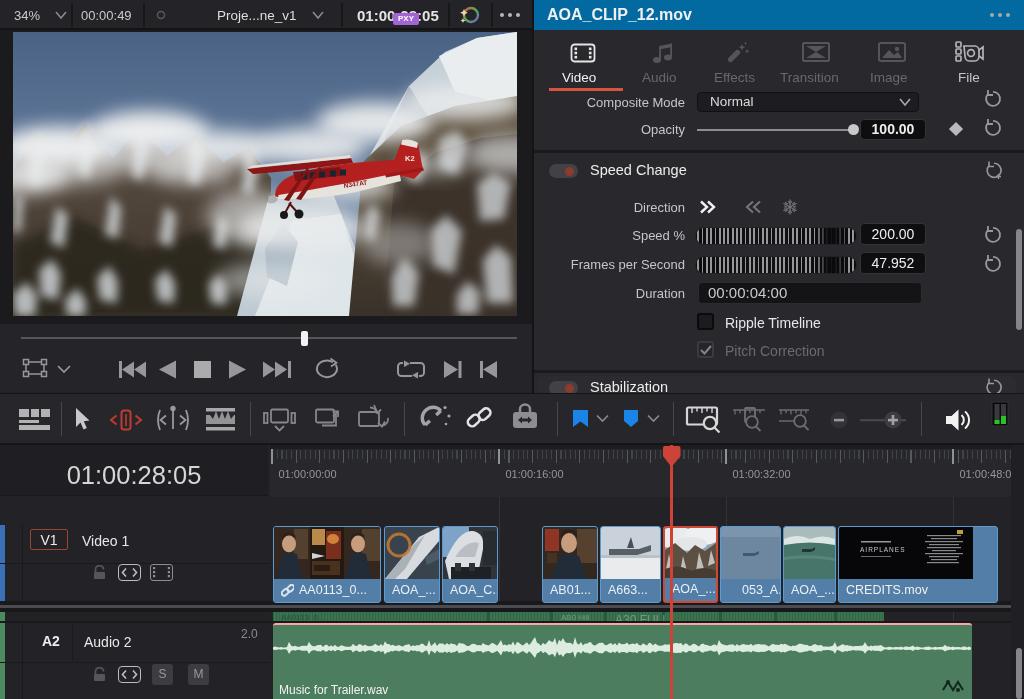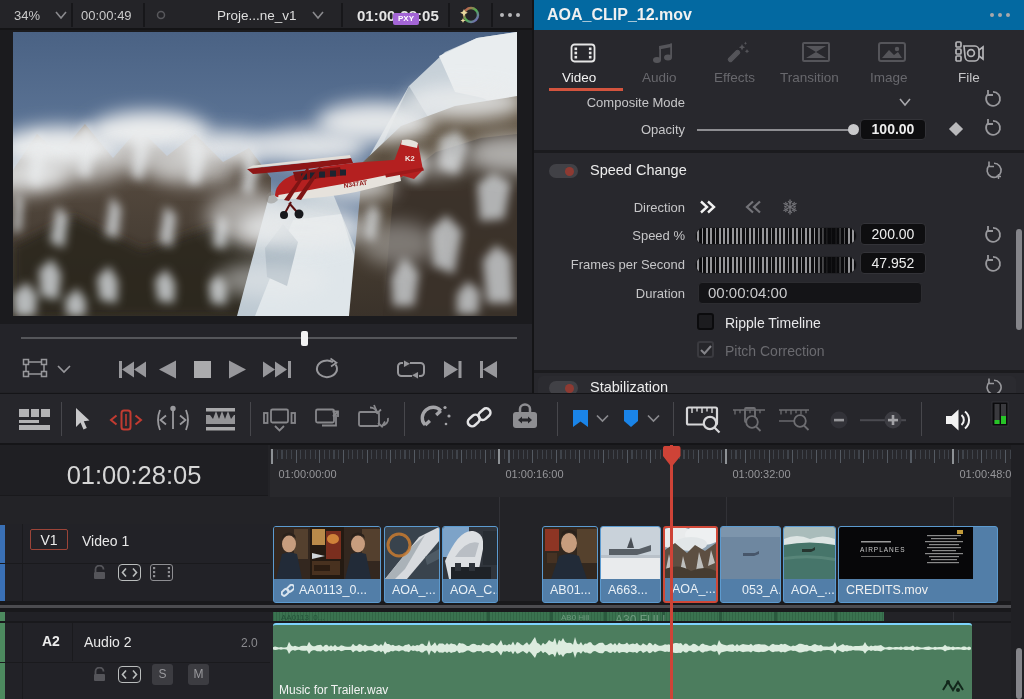--- a/index.html
+++ b/index.html
@@ -304,20 +304,21 @@
           <rect x="2" y="11" width="5" height="5" rx="1"></rect>
           <rect x="2" y="18" width="5" height="5" rx="1"></rect>
           <path d="M10,8 h11 a4,5 0 0 1 4,5 v5 a4,5 0 0 1 -4,5 h-6 a4,5 0 0 1 -4,-5 Z"></path>
           <circle cx="17" cy="15" r="3.4"></circle>
           <path d="M25,12 l4,-3 v12 l-4,-3"></path>
         </g>
       </svg>
   <div class="tablabel" style="left:424px;color:#c6c6c8;">File</div>
 
   <div class="ilabel" style="left:1px;top:65px;">Composite Mode</div>
+  <div class="ibox" style="left:163px;top:62px;width:222px;height:20px;background:#1d1d21;border-color:#111114;text-align:left;padding-left:12px;font-size:13.5px;color:#dcdcde;line-height:18px;">Normal</div>
   <svg class="abs" style="left:364px;top:67px;" width="14" height="10">
         <path d="M2,2 L7,8 L12,2" stroke="#a8a8ac" stroke-width="1.6" fill="none"></path>
       </svg>
   <svg class="abs" style="left:449px;top:60px;" width="20" height="20">
         <path d="M5,4 A7,7 0 1 0 10,1.8" stroke="#98989c" stroke-width="1.8" fill="none"></path>
         <path d="M5,0 L5,5 L10,5" stroke="#98989c" stroke-width="1.8" fill="none"></path>
       </svg>
 
   <div class="ilabel" style="left:1px;top:92px;">Opacity</div>
   <div class="abs" style="left:163px;top:98.5px;width:157px;height:2px;background:#8e8e92;"></div>
@@ -596,34 +597,34 @@
   </div>
   <div class="abs" style="left:0;top:176px;width:1024px;height:2px;background:#19191c;"></div>
 
   <div id="ahead2">
     <div class="abs" style="left:0;top:0;width:5px;height:76px;background:#4d8a5f;"></div>
     <div class="abs" style="left:22px;top:0;width:1px;height:76px;background:#1a1a1d;"></div>
     <div class="abs" style="left:72px;top:0;width:1px;height:38px;background:#1a1a1d;"></div>
     <div class="abs" style="left:0;top:38.5px;width:270px;height:1px;background:#1a1a1d;"></div>
     <div class="abs" style="left:42px;top:10px;color:#ececec;font-size:14px;font-weight:bold;">A2</div>
     <div class="abs" style="left:84px;top:11px;color:#e8e8e8;font-size:14px;">Audio 2</div>
-    <div class="abs" style="left:241px;top:13px;color:#8a8a8e;font-size:12px;">2.0</div>
+    <div class="abs" style="left:241px;top:4px;color:#8a8a8e;font-size:12px;">2.0</div>
     <svg class="abs" style="left:92px;top:44px;" width="15" height="15">
           <path d="M3.5,7 v-2.5 a4,4 0 0 1 8,0" stroke="#55555a" stroke-width="1.8" fill="none"></path>
           <rect x="2" y="7" width="11" height="7" rx="1" fill="#55555a"></rect>
         </svg>
     <div class="abs" style="left:118px;top:43px;width:23px;height:17px;border:1.5px solid #babdbd;border-radius:4px;"></div>
     <svg class="abs" style="left:121px;top:47px;" width="17" height="9">
           <path d="M5,0.5 L1.5,4.5 L5,8.5 M12,0.5 L15.5,4.5 L12,8.5" stroke="#babdbd" stroke-width="1.6" fill="none"></path>
         </svg>
     <div class="abs" style="left:152px;top:41px;width:21px;height:21px;background:#3c3c41;border-radius:3px;color:#9a9a9e;font-size:12px;text-align:center;line-height:21px;">S</div>
     <div class="abs" style="left:188px;top:41px;width:21px;height:21px;background:#3c3c41;border-radius:3px;color:#9a9a9e;font-size:12px;text-align:center;line-height:21px;">M</div>
   </div>
 
-  <div class="abs" style="left:273px;top:178px;width:699px;height:76px;background:#4c7d5e;border-top:2px solid #7dd3fc;border-radius:3px 3px 0 0;overflow:hidden;">
+  <div class="abs" style="left:273px;top:178px;width:699px;height:76px;background:#4c7d5e;border-top:2px solid #fca5a5;border-radius:3px 3px 0 0;overflow:hidden;">
     <svg class="abs" style="left:0;top:0;" width="699" height="60">
           <polygon points="0,22.2 2,21.6 4,22.1 6,22.5 8,21.9 10,22.6 12,22.6 14,21.9 16,16.7 18,20.5 20,21.6 22,20.8 24,21.5 26,21.9 28,21.0 30,20.8 32,20.8 34,20.9 36,16.7 38,20.1 40,21.3 42,21.3 44,20.2 46,20.0 48,19.8 50,22.0 52,19.9 54,19.7 56,21.8 58,20.2 60,21.8 62,19.8 64,21.7 66,21.7 68,20.2 70,20.7 72,21.5 74,21.7 76,21.7 78,21.5 80,18.8 82,20.7 84,21.0 86,19.1 88,19.5 90,21.0 92,19.4 94,20.7 96,21.3 98,20.9 100,20.5 102,18.8 104,19.9 106,21.1 108,19.0 110,20.9 112,16.2 114,19.0 116,19.0 118,20.4 120,19.8 122,20.9 124,20.8 126,19.9 128,21.1 130,21.4 132,20.0 134,19.8 136,18.9 138,21.5 140,20.3 142,21.1 144,19.9 146,20.5 148,18.8 150,18.8 152,20.7 154,21.1 156,14.9 158,21.1 160,19.5 162,17.3 164,20.9 166,18.6 168,18.6 170,18.4 172,20.0 174,18.0 176,19.7 178,18.2 180,19.0 182,19.2 184,20.9 186,17.7 188,18.6 190,18.6 192,19.6 194,20.9 196,21.1 198,19.5 200,18.7 202,19.0 204,20.3 206,20.1 208,20.5 210,18.0 212,19.6 214,20.0 216,20.5 218,18.4 220,18.1 222,19.2 224,20.7 226,18.3 228,14.9 230,20.2 232,19.6 234,20.4 236,19.0 238,20.1 240,16.6 242,20.4 244,17.0 246,17.7 248,19.4 250,20.6 252,18.8 254,17.2 256,20.1 258,18.1 260,14.8 262,12.0 264,17.8 266,18.7 268,20.7 270,17.7 272,19.6 274,17.8 276,14.9 278,16.4 280,16.9 282,12.8 284,20.2 286,14.8 288,16.5 290,13.1 292,16.7 294,18.0 296,17.7 298,18.0 300,19.8 302,12.0 304,18.4 306,19.4 308,17.1 310,20.4 312,18.4 314,18.7 316,17.3 318,17.3 320,19.9 322,20.6 324,19.2 326,18.1 328,17.7 330,17.7 332,20.3 334,20.1 336,18.8 338,18.1 340,20.0 342,18.1 344,20.4 346,17.6 348,19.0 350,19.2 352,18.9 354,17.6 356,19.7 358,19.1 360,18.6 362,19.2 364,17.7 366,20.1 368,20.6 370,18.2 372,19.4 374,20.4 376,17.8 378,18.3 380,20.4 382,18.6 384,19.8 386,20.7 388,20.7 390,20.2 392,19.2 394,19.7 396,19.2 398,20.4 400,18.8 402,18.0 404,18.0 406,18.4 408,17.9 410,20.4 412,18.5 414,18.7 416,20.7 418,20.6 420,18.8 422,19.0 424,20.2 426,21.4 428,19.3 430,18.4 432,19.8 434,19.9 436,20.8 438,21.1 440,19.7 442,19.6 444,20.8 446,15.0 448,18.5 450,19.4 452,20.0 454,20.4 456,19.8 458,19.5 460,19.2 462,20.9 464,19.1 466,20.8 468,19.8 470,19.0 472,19.6 474,19.8 476,19.9 478,18.7 480,20.8 482,19.4 484,19.2 486,19.0 488,19.6 490,19.4 492,19.5 494,20.6 496,21.5 498,19.7 500,18.8 502,19.7 504,19.7 506,20.0 508,18.7 510,19.6 512,18.8 514,19.8 516,20.8 518,21.4 520,20.5 522,20.9 524,20.0 526,18.8 528,18.7 530,19.2 532,19.9 534,19.8 536,21.1 538,21.1 540,19.8 542,18.9 544,20.1 546,20.5 548,19.7 550,21.4 552,21.4 554,21.5 556,21.7 558,21.2 560,20.4 562,17.1 564,21.9 566,21.1 568,20.0 570,18.9 572,20.5 574,19.9 576,20.8 578,20.7 580,21.6 582,20.9 584,21.1 586,21.1 588,20.8 590,20.4 592,17.0 594,20.5 596,21.8 598,20.4 600,21.3 602,20.6 604,20.8 606,20.4 608,19.9 610,21.4 612,22.6 614,22.3 616,21.8 618,21.9 620,22.5 622,21.9 624,22.1 626,22.3 628,21.6 630,22.5 632,21.6 634,21.6 636,22.1 638,21.6 640,20.4 642,22.2 644,21.6 646,22.1 648,22.5 650,22.5 652,21.9 654,21.7 656,21.6 658,22.3 660,22.5 662,21.7 664,22.2 666,22.1 668,22.1 670,21.7 672,19.7 674,21.4 676,21.6 678,22.2 680,21.4 682,22.3 684,22.1 686,22.1 688,22.4 690,21.6 692,21.5 694,22.4 696,21.5 698,22.6 698,24.2 696,25.2 694,24.4 692,25.1 690,25.1 688,24.4 686,24.6 684,24.6 682,24.5 680,25.2 678,24.6 676,25.1 674,25.2 672,26.6 670,25.0 668,24.6 666,24.6 664,24.5 662,25.0 660,24.3 658,24.5 656,25.1 654,25.0 652,24.8 650,24.3 648,24.3 646,24.7 644,25.0 642,24.6 640,26.1 638,25.1 636,24.7 634,25.1 632,25.1 630,24.3 628,25.0 626,24.4 624,24.6 622,24.8 620,24.3 618,24.8 616,24.9 614,24.5 612,24.3 610,25.2 608,26.4 606,26.0 604,25.7 602,25.9 600,25.3 598,26.1 596,24.9 594,26.0 592,28.8 590,26.1 588,25.7 586,25.5 584,25.5 582,25.6 580,25.0 578,25.8 576,25.7 574,26.4 572,26.0 570,27.3 568,26.4 566,25.4 564,24.8 562,28.8 560,26.0 558,25.4 556,25.0 554,25.1 552,25.2 550,25.2 548,26.6 546,25.9 544,26.3 542,27.3 540,26.5 538,25.5 536,25.5 534,26.5 532,26.5 530,27.0 528,27.4 526,27.4 524,26.4 522,25.7 520,26.0 518,25.2 516,25.7 514,26.5 512,27.4 510,26.7 508,27.4 506,26.3 504,26.6 502,26.6 500,27.3 498,26.6 496,25.1 494,25.9 492,26.8 490,26.9 488,26.7 486,27.2 484,27.0 482,26.8 480,25.7 478,27.4 476,26.5 474,26.6 472,26.7 470,27.2 468,26.5 466,25.7 464,27.1 462,25.7 460,27.0 458,26.7 456,26.5 454,26.0 452,26.4 450,26.9 448,27.6 446,30.4 444,25.7 442,26.7 440,26.6 438,25.5 436,25.7 434,26.5 432,26.5 430,27.7 428,27.0 426,25.3 424,26.2 422,27.2 420,27.3 418,25.9 416,25.8 414,27.5 412,27.6 410,26.0 408,28.1 406,27.7 404,28.0 402,28.0 400,27.4 398,26.1 396,27.0 394,26.6 392,27.0 390,26.2 388,25.8 386,25.8 384,26.5 382,27.5 380,26.0 378,27.8 376,28.2 374,26.0 372,26.9 370,27.9 368,25.8 366,26.3 364,28.3 362,27.1 360,27.5 358,27.1 356,26.7 354,28.3 352,27.3 350,27.0 348,27.2 346,28.3 344,26.1 342,28.0 340,26.4 338,28.0 336,27.4 334,26.3 332,26.1 330,28.3 328,28.3 326,27.9 324,27.0 322,25.9 320,26.5 318,28.6 316,28.6 314,27.5 312,27.7 310,26.1 308,28.7 306,26.9 304,27.6 302,32.9 300,26.5 298,28.0 296,28.3 294,28.0 292,29.0 290,32.0 288,29.2 286,30.6 284,26.2 282,32.3 280,28.9 278,29.3 276,30.6 274,28.2 272,26.7 270,28.3 268,25.8 266,27.4 264,28.2 262,32.9 260,30.6 258,28.0 256,26.3 254,28.7 252,27.4 250,25.9 248,26.9 246,28.2 244,28.8 242,26.1 240,29.2 238,26.3 236,27.2 234,26.0 232,26.7 230,26.2 228,30.6 226,27.8 224,25.8 222,27.1 220,27.9 218,27.7 216,26.0 214,26.3 212,26.7 210,28.0 208,26.0 206,26.3 204,26.1 202,27.2 200,27.4 198,26.8 196,25.5 194,25.6 192,26.7 190,27.5 188,27.5 186,28.2 184,25.6 182,27.1 180,27.2 178,27.9 176,26.6 174,28.0 172,26.4 170,27.7 168,27.5 166,27.5 164,25.6 162,28.6 160,26.8 158,25.5 156,30.5 154,25.5 152,25.8 150,27.4 148,27.4 146,25.9 144,26.4 142,25.5 140,26.1 138,25.1 136,27.2 134,26.5 132,26.4 130,25.2 128,25.5 126,26.5 124,25.7 122,25.6 120,26.5 118,26.1 116,27.2 114,27.2 112,29.5 110,25.7 108,27.2 106,25.5 104,26.4 102,27.3 100,26.0 98,25.6 96,25.3 94,25.8 92,26.9 90,25.6 88,26.8 86,27.1 84,25.6 82,25.8 80,27.4 78,25.1 76,25.0 74,25.0 72,25.1 70,25.8 68,26.2 66,24.9 64,25.0 62,26.5 60,24.9 58,26.2 56,24.9 54,26.6 52,26.4 50,24.7 48,26.5 46,26.3 44,26.2 42,25.3 40,25.3 38,26.3 36,29.1 34,25.6 32,25.7 30,25.7 28,25.6 26,24.8 24,25.1 22,25.7 20,25.0 18,26.0 16,29.0 14,24.8 12,24.2 10,24.2 8,24.8 6,24.3 4,24.7 2,25.1 0,24.6" fill="#dcecdf"></polygon>
         </svg>
     <div class="abs" style="left:6px;top:58px;color:#f2f2f2;font-size:12px;">Music for Trailer.wav</div>
     <svg class="abs" style="left:668px;top:52px;" width="24" height="18">
           <path d="M2,13 l5,-8 5,8 5,-8 5,8" stroke="#13281c" stroke-width="2" fill="none"></path>
           <circle cx="7" cy="5" r="2" fill="#13281c"></circle>
           <circle cx="17" cy="13" r="2" fill="#13281c"></circle>
         </svg>
   </div>

